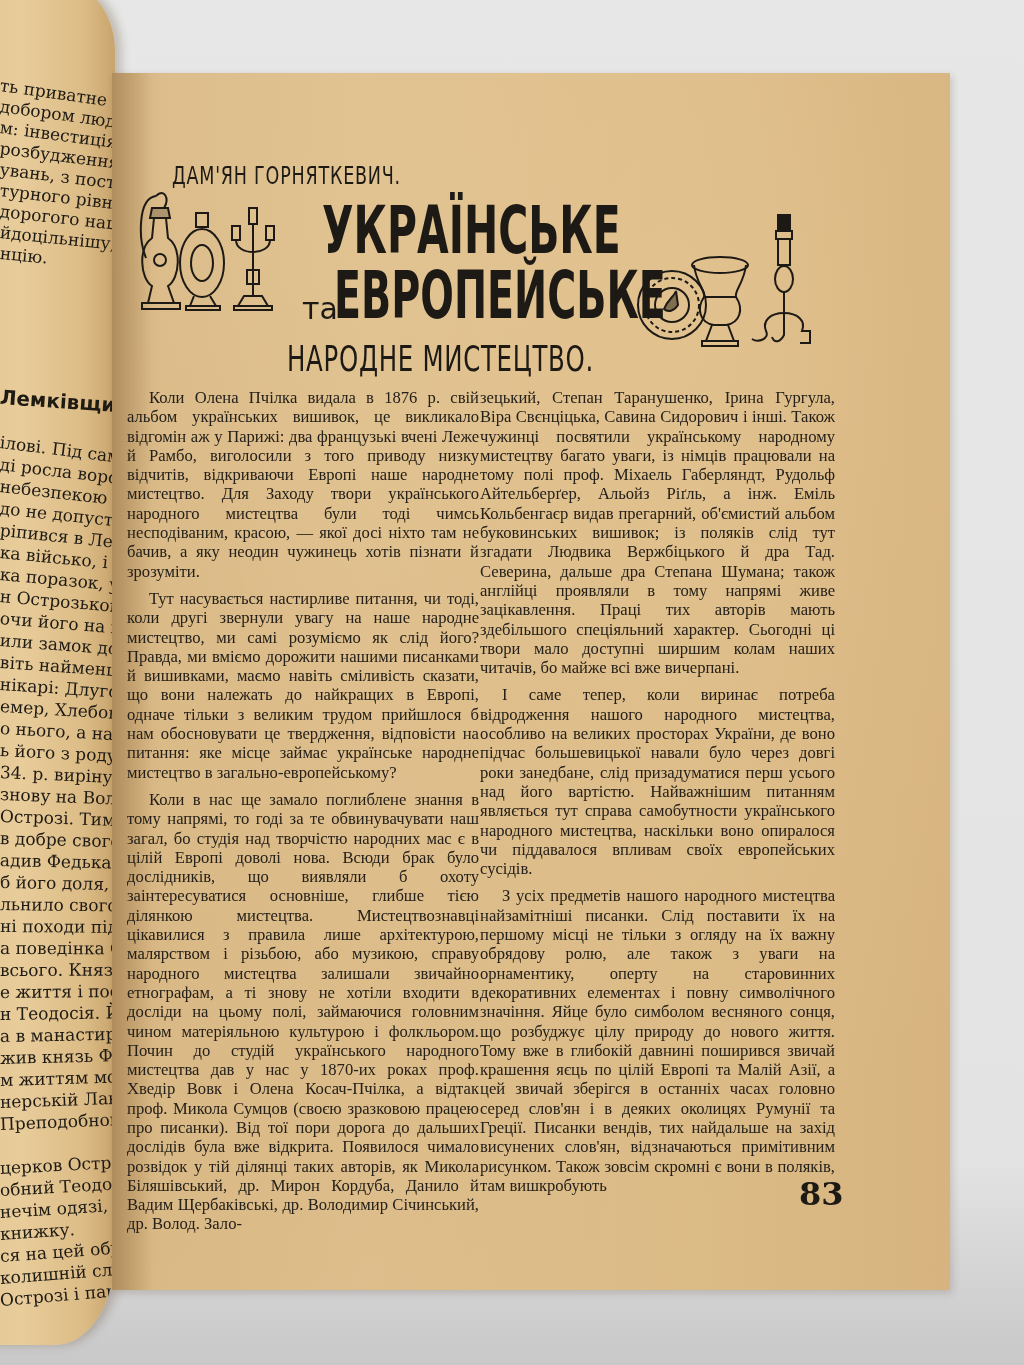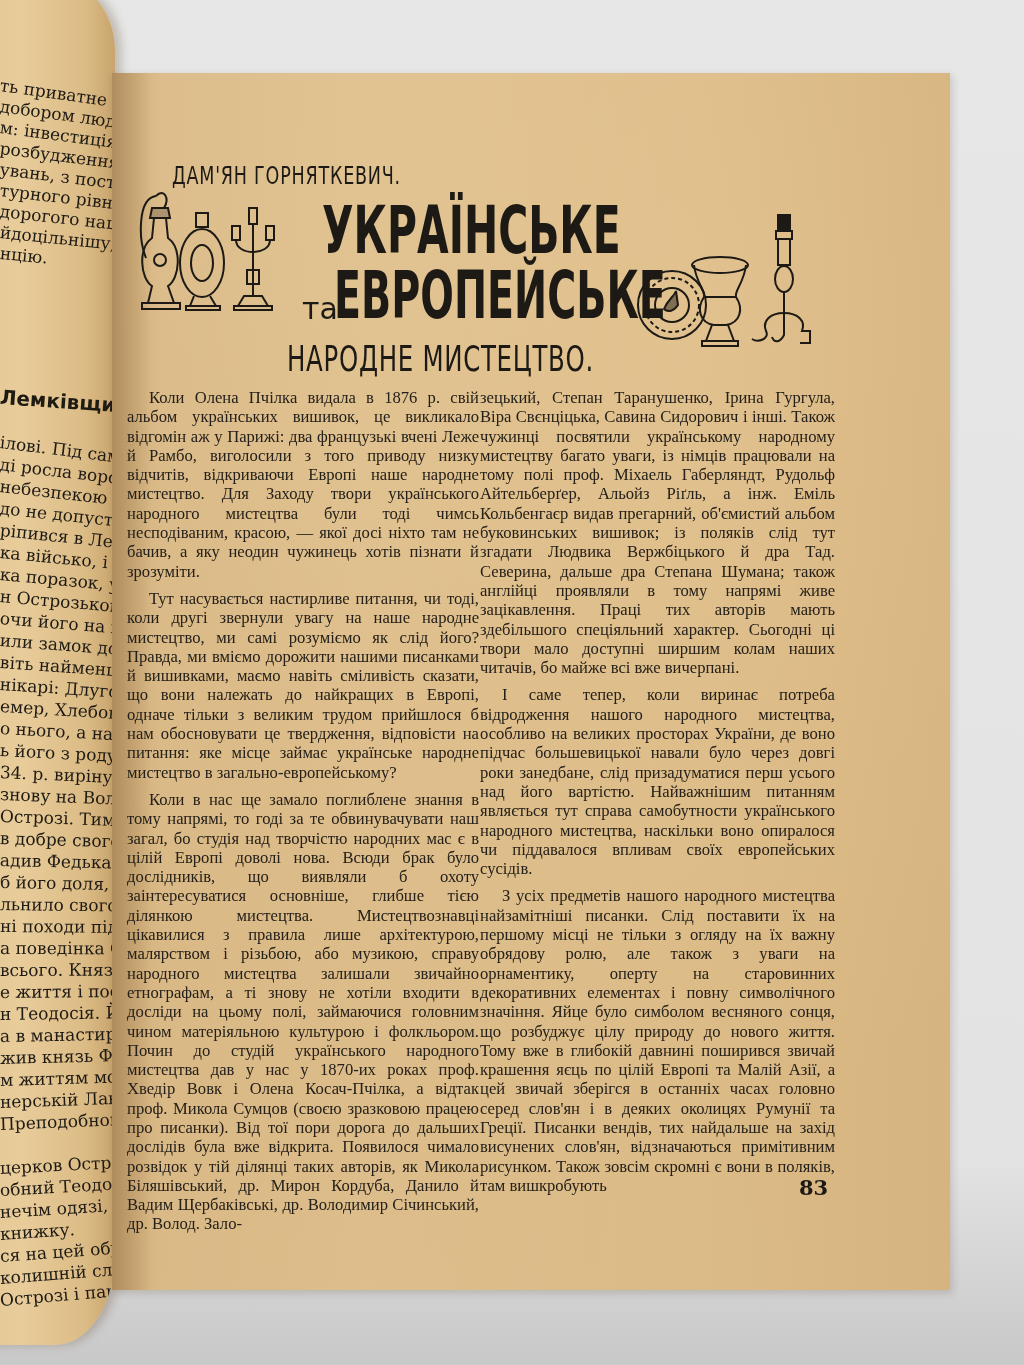--- a/index.html
+++ b/index.html
@@ -73,21 +73,21 @@
       position: absolute; top: 315px;
       font-family: "DejaVu Serif", serif; font-size: 16.6px; line-height: 19.3px;
       color: #25201a;
     }
     .col-left { left: 15px; width: 352px; }
     .col-right { left: 368px; width: 355px; }
     .col p { margin: 0 0 8px 0; text-align: justify; text-indent: 22px; hyphens: manual; font-family: Liberation Serif, serif; }
     .col p.cont { text-indent: 0; }
     .page-number {
       position: absolute; left: 687px; top: 1102px;
-      font-family: "DejaVu Serif", serif; font-weight: bold; font-size: 21px; color: #1d1a16;
+      font-family: "DejaVu Serif", serif; font-weight: bold; font-size: 32px; color: #1d1a16;
     }
   </style>
 </head>
 <body>
 
 <div class="left-page">
   <div id="lp-top">
       <div class="lp-line" style="top: 95px; transform: rotate(8deg);">ть приватне прийняття</div>
       <div class="lp-line" style="top: 116px; transform: rotate(7.7deg);">доборoм людей і на</div>
       <div class="lp-line" style="top: 137px; transform: rotate(7.4deg);">м: інвестиція в людину</div>

